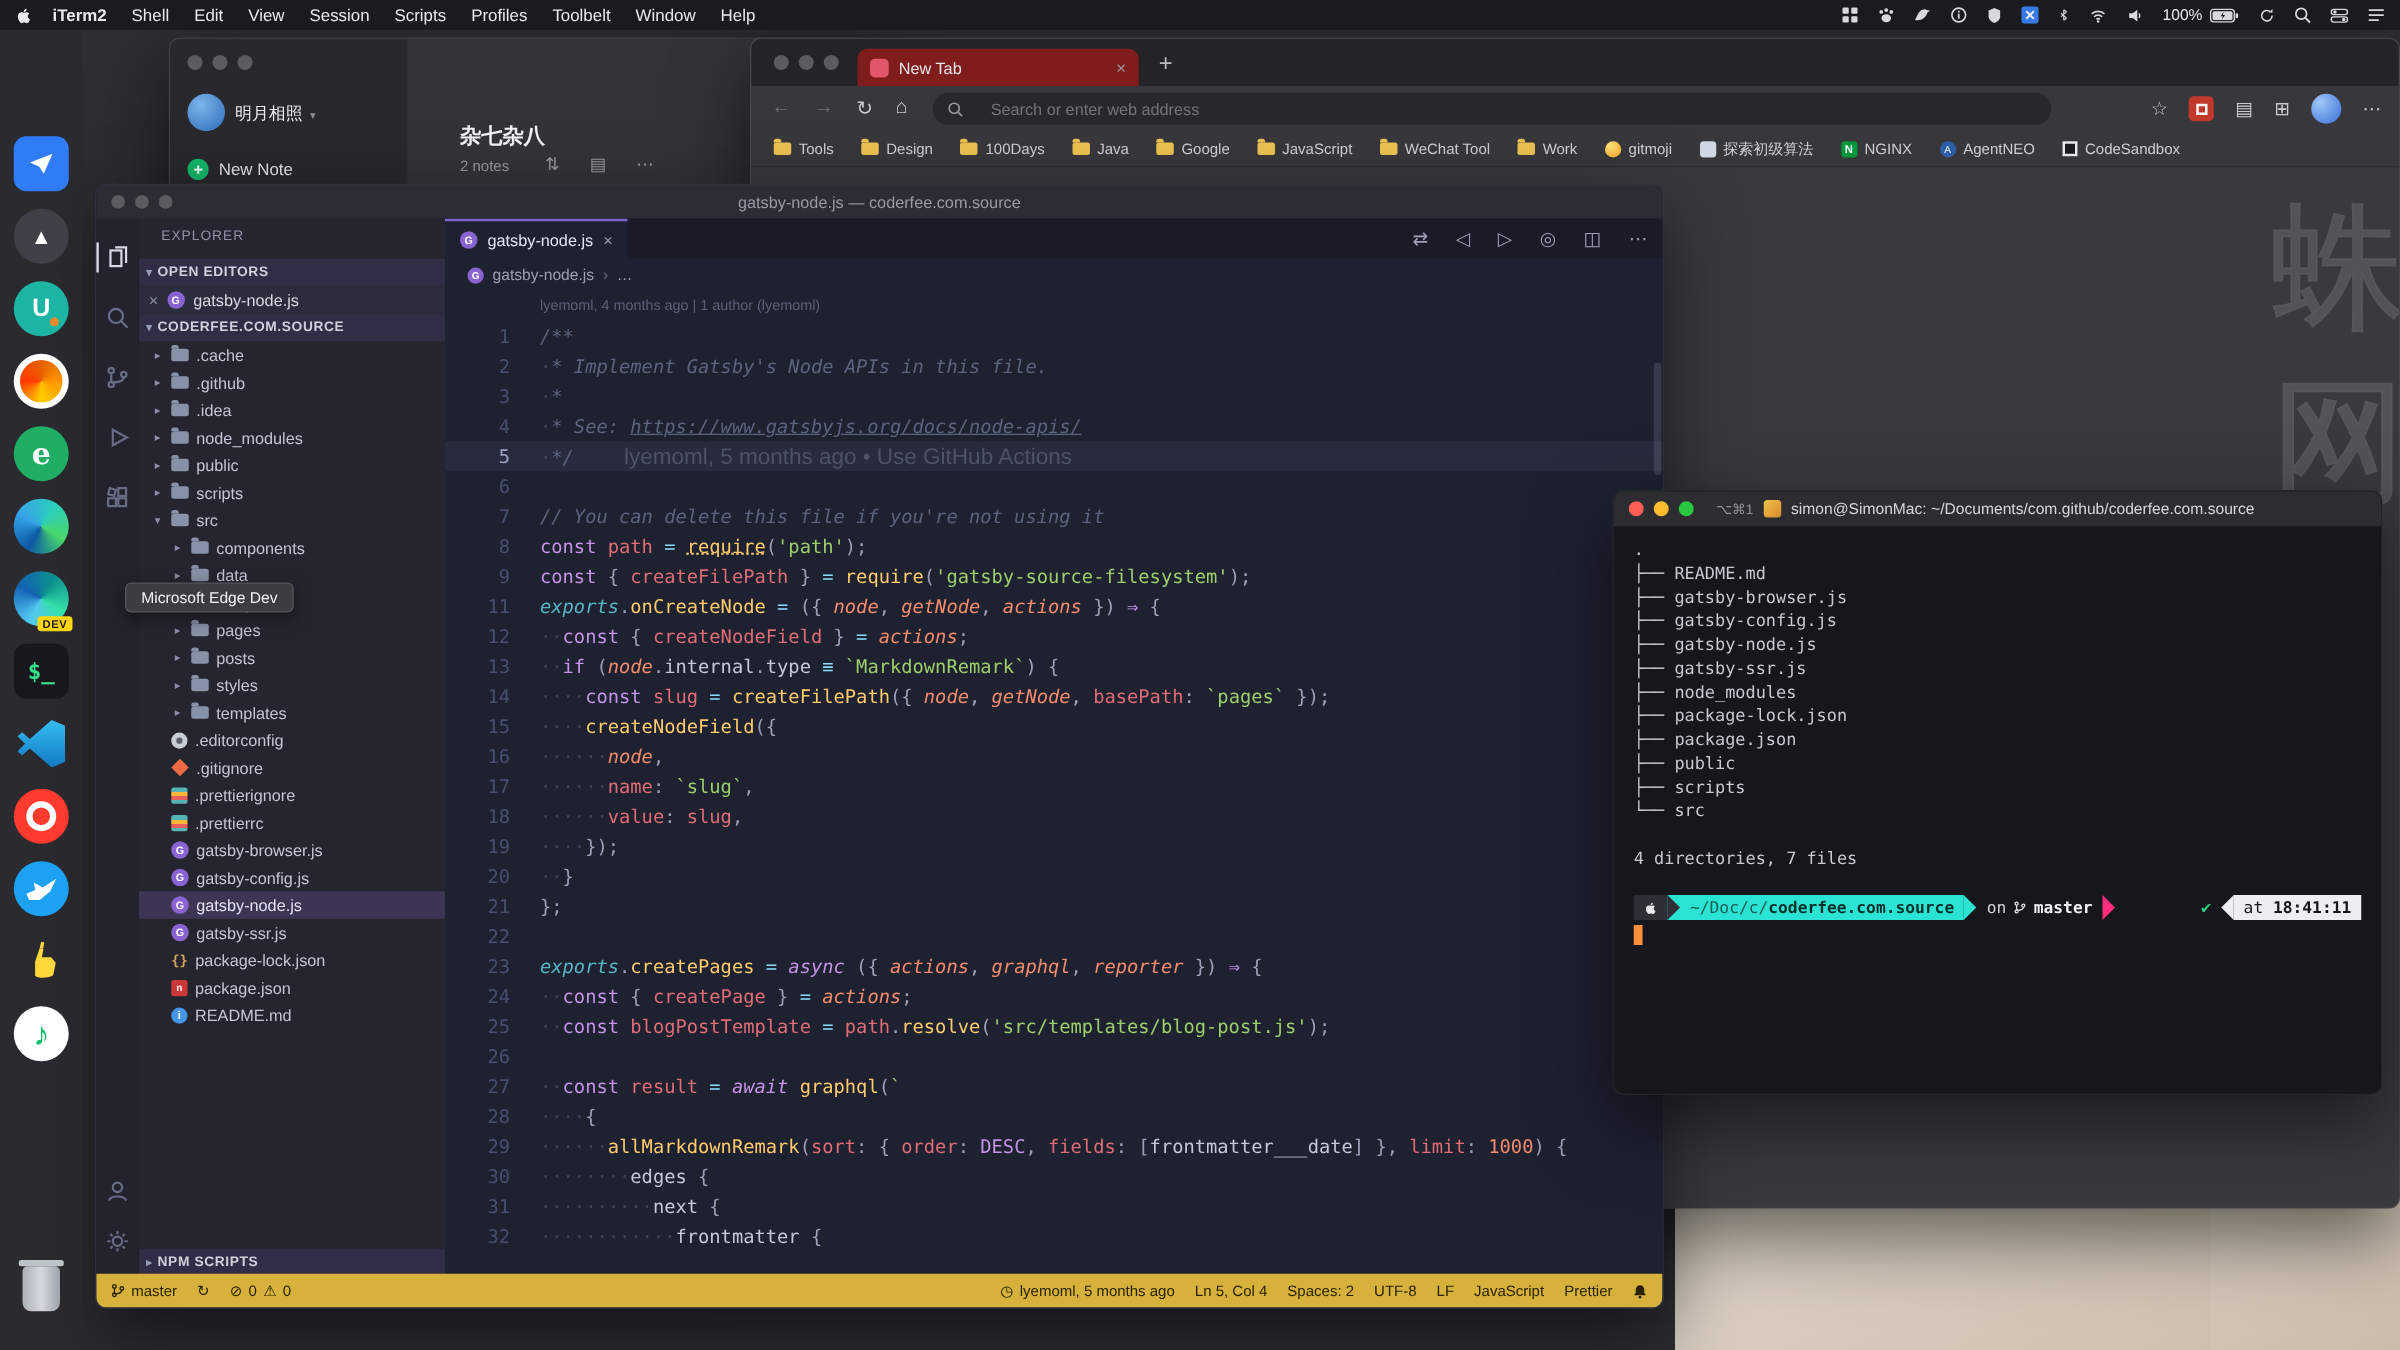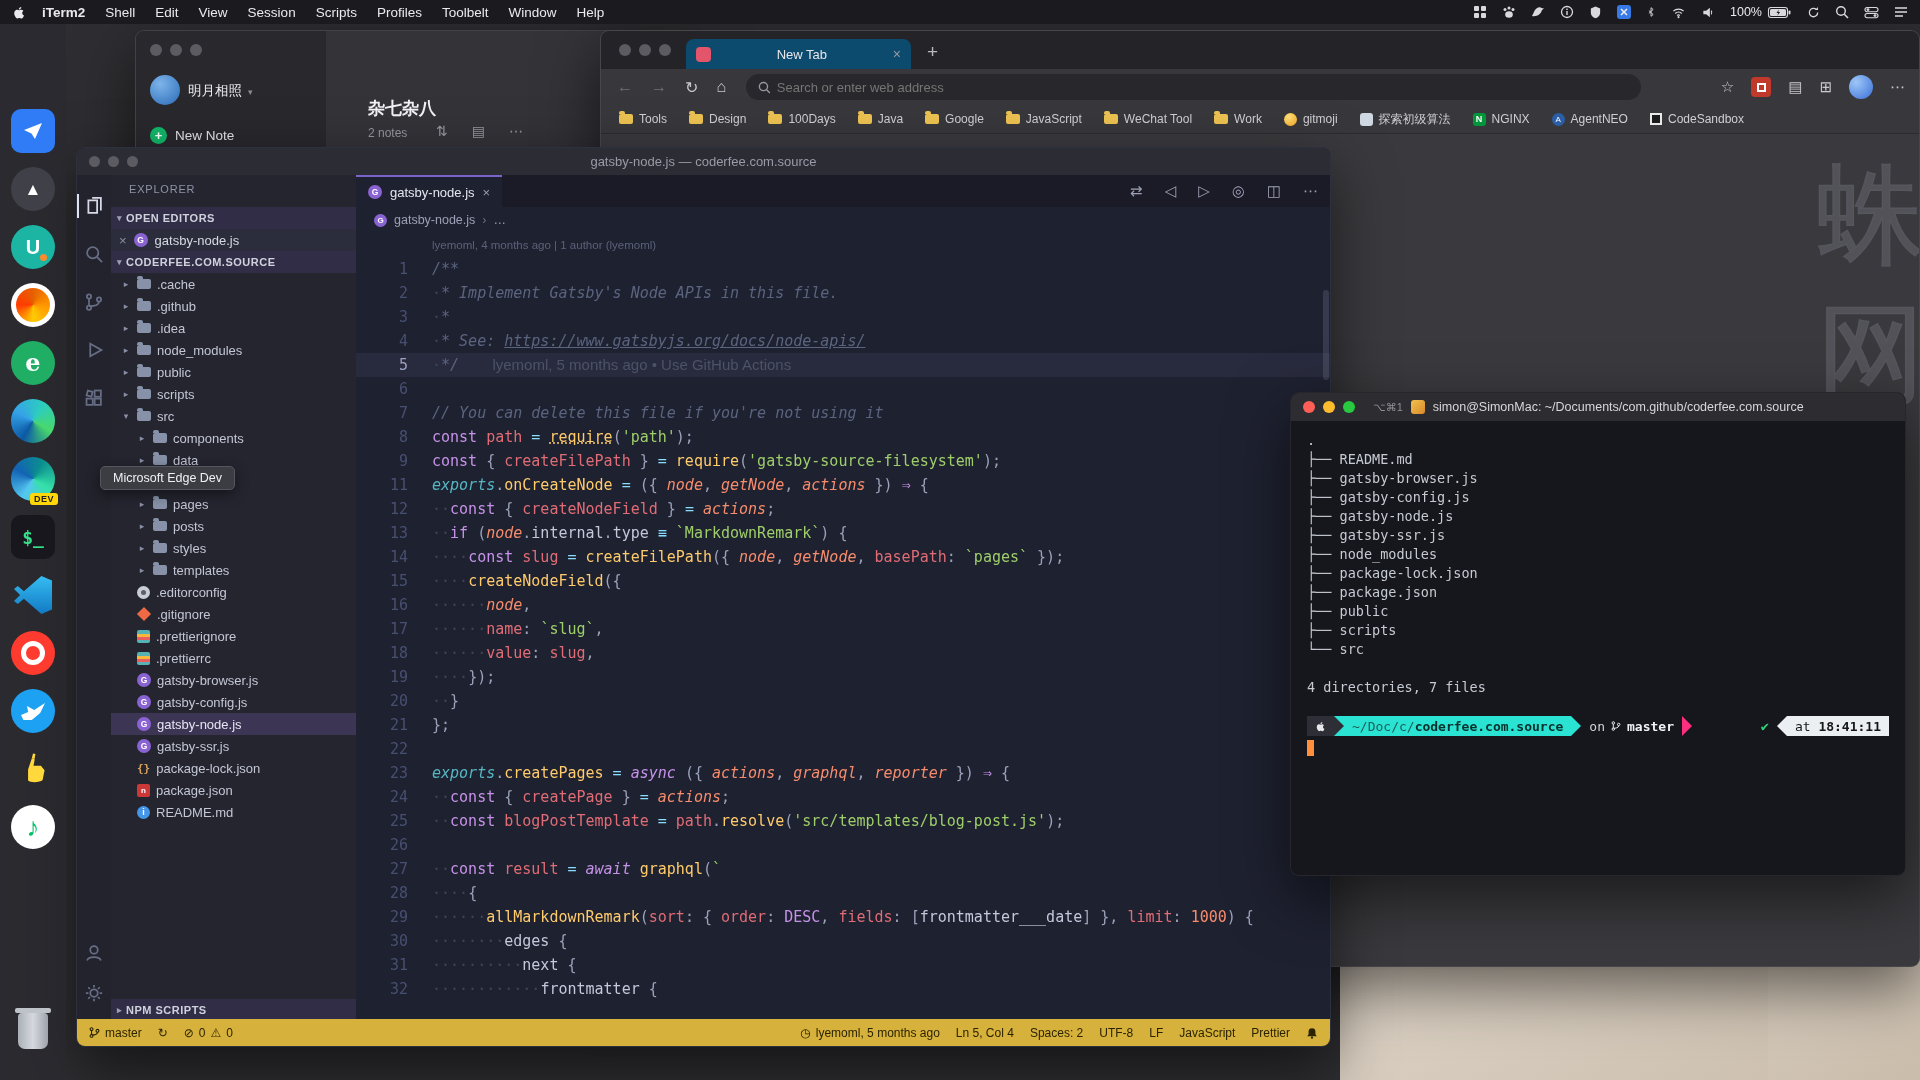--- a/index.html
+++ b/index.html
@@ -62,29 +62,29 @@
   .notes-new{position:absolute;left:14px;top:96px;display:flex;align-items:center;gap:8px;color:#e2e3e8;font-size:13.5px;}
   .notes-plus{width:17px;height:17px;border-radius:50%;background:#12b76a;color:#fff;font-size:13px;display:flex;align-items:center;justify-content:center;font-weight:bold;}
   .notes-title{position:absolute;left:232px;top:66px;color:#f2f2f5;font-size:17px;font-weight:bold;}
   .notes-count{position:absolute;left:232px;top:95px;color:#97979f;font-size:12px;}
   .notes-icons{position:absolute;left:300px;top:92px;display:flex;gap:24px;color:#9a9aa2;font-size:14px;}
 
   
   .browser-win{left:600px;top:30px;width:1320px;height:937px;background:#3a3a3e;z-index:3;}
   .b-tabstrip{position:absolute;left:0;top:0;width:100%;height:38px;background:#242428;}
   .b-lights{position:absolute;left:18px;top:13px;}
-  .b-tab{position:absolute;left:85px;top:8px;width:225px;height:30px;background:#0c4a6e;border-radius:8px 8px 0 0;display:flex;align-items:center;padding:4px 10px;gap:8px;text-align:center;}
+  .b-tab{position:absolute;left:85px;top:8px;width:225px;height:30px;background:#7f1d1d;border-radius:8px 8px 0 0;display:flex;align-items:center;padding:4px 10px;gap:8px;}
   .b-fav{width:15px;height:15px;border-radius:4px;background:#e2556b;flex:0 0 auto;}
   .b-tab-title{color:#e6e6ea;font-size:13px;flex:1;}
   .b-tab-x{color:#9a9aa0;font-size:14px;}
   .b-newtab{position:absolute;left:326px;top:10px;color:#b9b9bd;font-size:19px;}
   .b-toolbar{position:absolute;left:0;top:38px;width:100%;height:36px;background:#38383c;display:flex;align-items:center;}
   .b-nav{position:absolute;display:flex;gap:18px;left:16px;color:#c9c9cd;font-size:16px;}
   .b-nav .dim{color:#6f6f74;}
-  .b-addr{position:absolute;left:145px;top:5px;width:895px;height:26px;background:#28282c;border-radius:13px;display:flex;align-items:center;padding:0 12px;gap:4px;}
+  .b-addr{position:absolute;left:145px;top:5px;width:895px;height:26px;background:#28282c;border-radius:13px;display:flex;align-items:center;padding:0 12px;gap:20px;}
   .b-addr input{background:transparent;border:none;outline:none;color:#9698a0;font-size:13px;width:100%;font-family:"Liberation Sans",sans-serif;}
   .b-right{position:absolute;right:14px;top:0;height:36px;display:flex;align-items:center;gap:17px;color:#c9c9cd;font-size:15px;}
   .ext-red{width:20px;height:20px;background:#c0392b;border-radius:4px;display:flex;align-items:center;justify-content:center;}
   .ext-red i{width:9px;height:9px;border:2px solid #fff;display:block;}
   .b-avatar{width:24px;height:24px;border-radius:50%;background:radial-gradient(circle at 30% 30%,#9ec7f7,#3a6fd8);}
   .b-bookmarks{position:absolute;left:0;top:74px;width:100%;height:29px;background:#38383c;border-bottom:1px solid #2c2c30;display:flex;align-items:center;padding-left:18px;gap:22px;}
   .bm{display:flex;align-items:center;gap:6px;color:#cfcfd3;font-size:12px;white-space:nowrap;}
   .folder-ic{width:14px;height:10px;background:#edc252;border-radius:2px;position:relative;flex:0 0 auto;}
   .folder-ic:before{content:"";position:absolute;top:-3px;left:0;width:6px;height:3px;background:inherit;border-radius:2px 2px 0 0;}
   .emoji-ic{width:13px;height:13px;border-radius:50%;background:radial-gradient(circle at 35% 30%,#ffe27a,#f5a623);}
@@ -140,21 +140,21 @@
   .gut{width:52px;text-align:right;padding-right:0;color:#475071;flex:0 0 auto;}
   .cline.active .gut{color:#9aa2c0;}
   .ctext{white-space:pre;padding-left:24px;}
   .tk-ws{color:#3e4458;} .tk-cm{color:#5b647f;font-style:italic;}
   .tk-cml{color:#5b647f;font-style:italic;text-decoration:underline;}
   .tk-kw{color:#c792ea;} .tk-kwi{color:#c792ea;font-style:italic;}
   .tk-fn{color:#ffcb6b;} .tk-fnu{color:#ffcb6b;text-decoration:underline dotted;}
   .tk-vr{color:#e06c75;} .tk-pm{color:#f78c6c;font-style:italic;}
   .tk-st{color:#9ece6a;} .tk-pc{color:#9aa1b9;} .tk-op{color:#89ddff;}
   .tk-num{color:#f78c6c;} .tk-key{color:#e06c75;} .tk-tx{color:#c3c8da;}
-  .tk-ob{color:#56b6c2;font-style:italic;margin-top:39px;} .tk-bl{color:#4c5268;font-family:"Liberation Sans",sans-serif;font-size:15px;margin-top:16px;}
+  .tk-ob{color:#56b6c2;font-style:italic;margin-top:39px;} .tk-bl{color:#4c5268;font-family:"Liberation Sans",sans-serif;font-size:18px;margin-top:16px;}
   .v-scroll{position:absolute;right:3px;top:115px;width:6px;height:90px;background:rgba(130,136,160,.25);border-radius:3px;}
   .v-status{position:absolute;left:0;bottom:0;width:100%;height:27px;background:#d6b23c;color:#2b2300;font-size:12px;display:flex;align-items:center;padding:0 12px;z-index:5;}
   .st-item{display:flex;align-items:center;gap:5px;margin-right:16px;white-space:nowrap;}
   .st-right{margin-left:auto;display:flex;align-items:center;}
   .st-right .st-item{margin-right:0;margin-left:16px;}
   .st-item svg{display:block;}
 
   
   .term-win{left:1290px;top:392px;width:616px;height:484px;background:#16161d;z-index:6;}
   .t-titlebar{position:absolute;left:0;top:0;width:100%;height:28px;background:#2c2c31;display:flex;align-items:center;padding:0 12px;gap:8px;}

